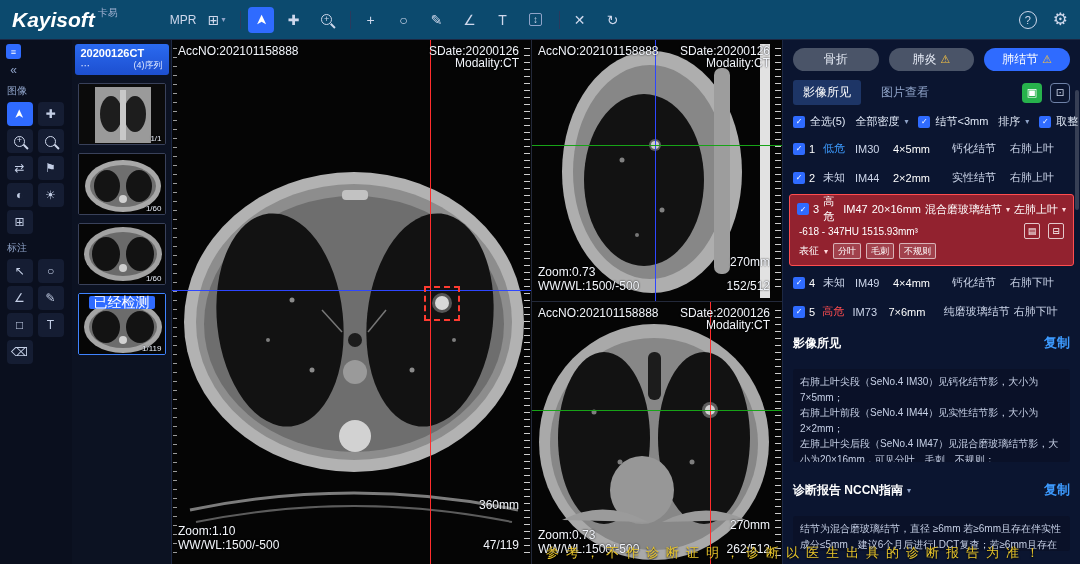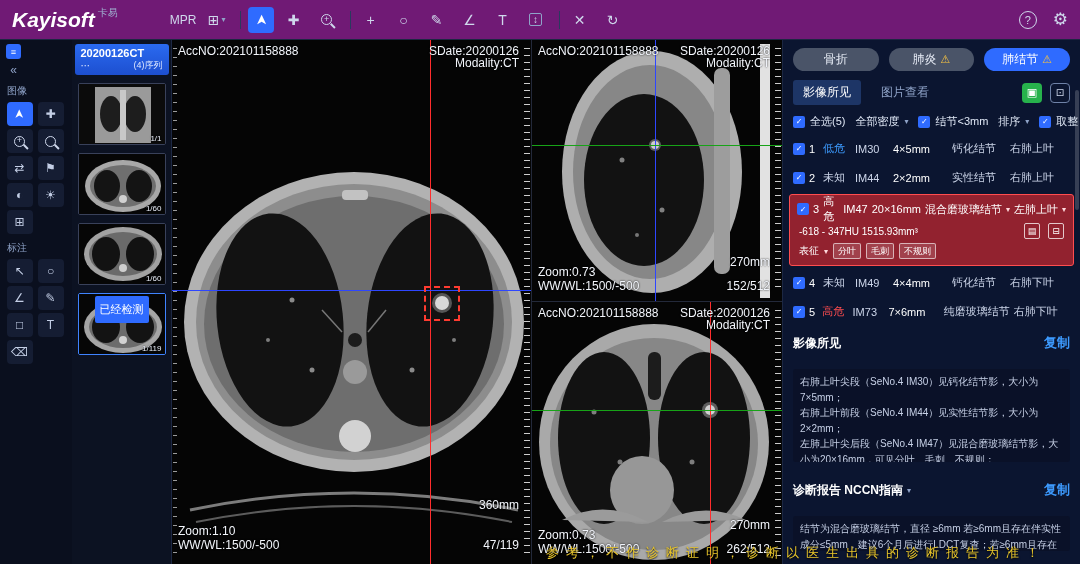--- a/index.html
+++ b/index.html
@@ -1,21 +1,21 @@
 <!DOCTYPE html>
 <html><head>
 <meta charset="utf-8">
 <style>
 *{margin:0;padding:0;box-sizing:border-box}
 html,body{width:1080px;height:564px;overflow:hidden;background:#060a14;
   font-family:"Liberation Sans","DejaVu Sans",sans-serif;color:#e6ebf5}
 .app{position:relative;width:1080px;height:564px;background:#0a0f1e}
 
 
-.topbar{position:absolute;top:0;left:0;right:0;height:40px;background:#701a75;
+.topbar{position:absolute;top:0;left:0;right:0;height:40px;background:#0c4a6e;
   display:flex;align-items:center;padding:0 12px;z-index:6;border-bottom:1px solid #1c2742}
 .logo{font-size:21px;font-weight:bold;font-style:italic;color:#fff}
 .logo-cn{font-size:10px;color:#9fb0d0;margin-left:3px;align-self:flex-start;margin-top:6px}
 .mpr{margin-left:52px;font-size:12px;color:#cfd8ec}
 .tbtn{min-width:26px;height:26px;margin-left:7px;border-radius:4px;display:flex;align-items:center;
   justify-content:center;font-size:14px;color:#cfd8ec;cursor:pointer}
 .tbtn.active{background:#2f6bff;color:#fff}
 .tbtn .sub-caret{font-size:8px;color:#8fa3c8;margin-left:2px}
 .tsep{width:1px;height:18px;background:#2a3a5e;margin-left:10px}
 .top-right{margin-left:auto;display:flex;align-items:center;gap:16px}
@@ -46,21 +46,21 @@
   flex-direction:column;align-items:center;padding-top:4px}
 .series-head{width:94px;background:linear-gradient(#2a6af0,#1d4fd0);border-radius:3px;padding:3px 6px;margin-bottom:4px}
 .series-title{font-size:11px;color:#fff;font-weight:bold;white-space:nowrap}
 .series-sub-row{display:flex;align-items:center;justify-content:space-between}
 .series-more{font-size:10px;color:#dce6ff}
 .series-sub{font-size:9px;color:#dce6ff;text-align:right}
 .thumb{position:relative;width:88px;height:62px;border:1px solid #39415a;background:#000;margin:4px 0;border-radius:2px;overflow:hidden}
 .thumb.sel{border:1px solid #3f83ff}
 .thumb-label{position:absolute;right:3px;bottom:1px;font-size:8px;color:#e8edf8;z-index:2;text-shadow:0 0 2px #000}
 .thumb-badge{position:absolute;left:50%;top:2px;transform:translateX(-50%);background:#2f6bff;color:#fff;
-  font-size:11px;line-height:11px;padding:8px 5px;border-radius:2px;z-index:2;white-space:nowrap}
+  font-size:14px;line-height:11px;padding:1px 5px;border-radius:2px;z-index:2;white-space:nowrap}
 
 
 .viewports{flex:1;display:flex;background:#000;position:relative}
 .vp{position:relative;background:#000;overflow:hidden}
 .vp-axial{width:360px;border-right:1px solid #23293a}
 .vp-col{flex:1;display:flex;flex-direction:column}
 .vp-sag{height:262px;border-bottom:1px solid #23293a}
 .vp-cor{flex:1}
 .ov{position:absolute;font-size:12px;color:#f2f5fb;text-shadow:0 0 2px #000;z-index:4;white-space:nowrap}
 .line-v{position:absolute;top:0;bottom:0;width:1px;z-index:3}

